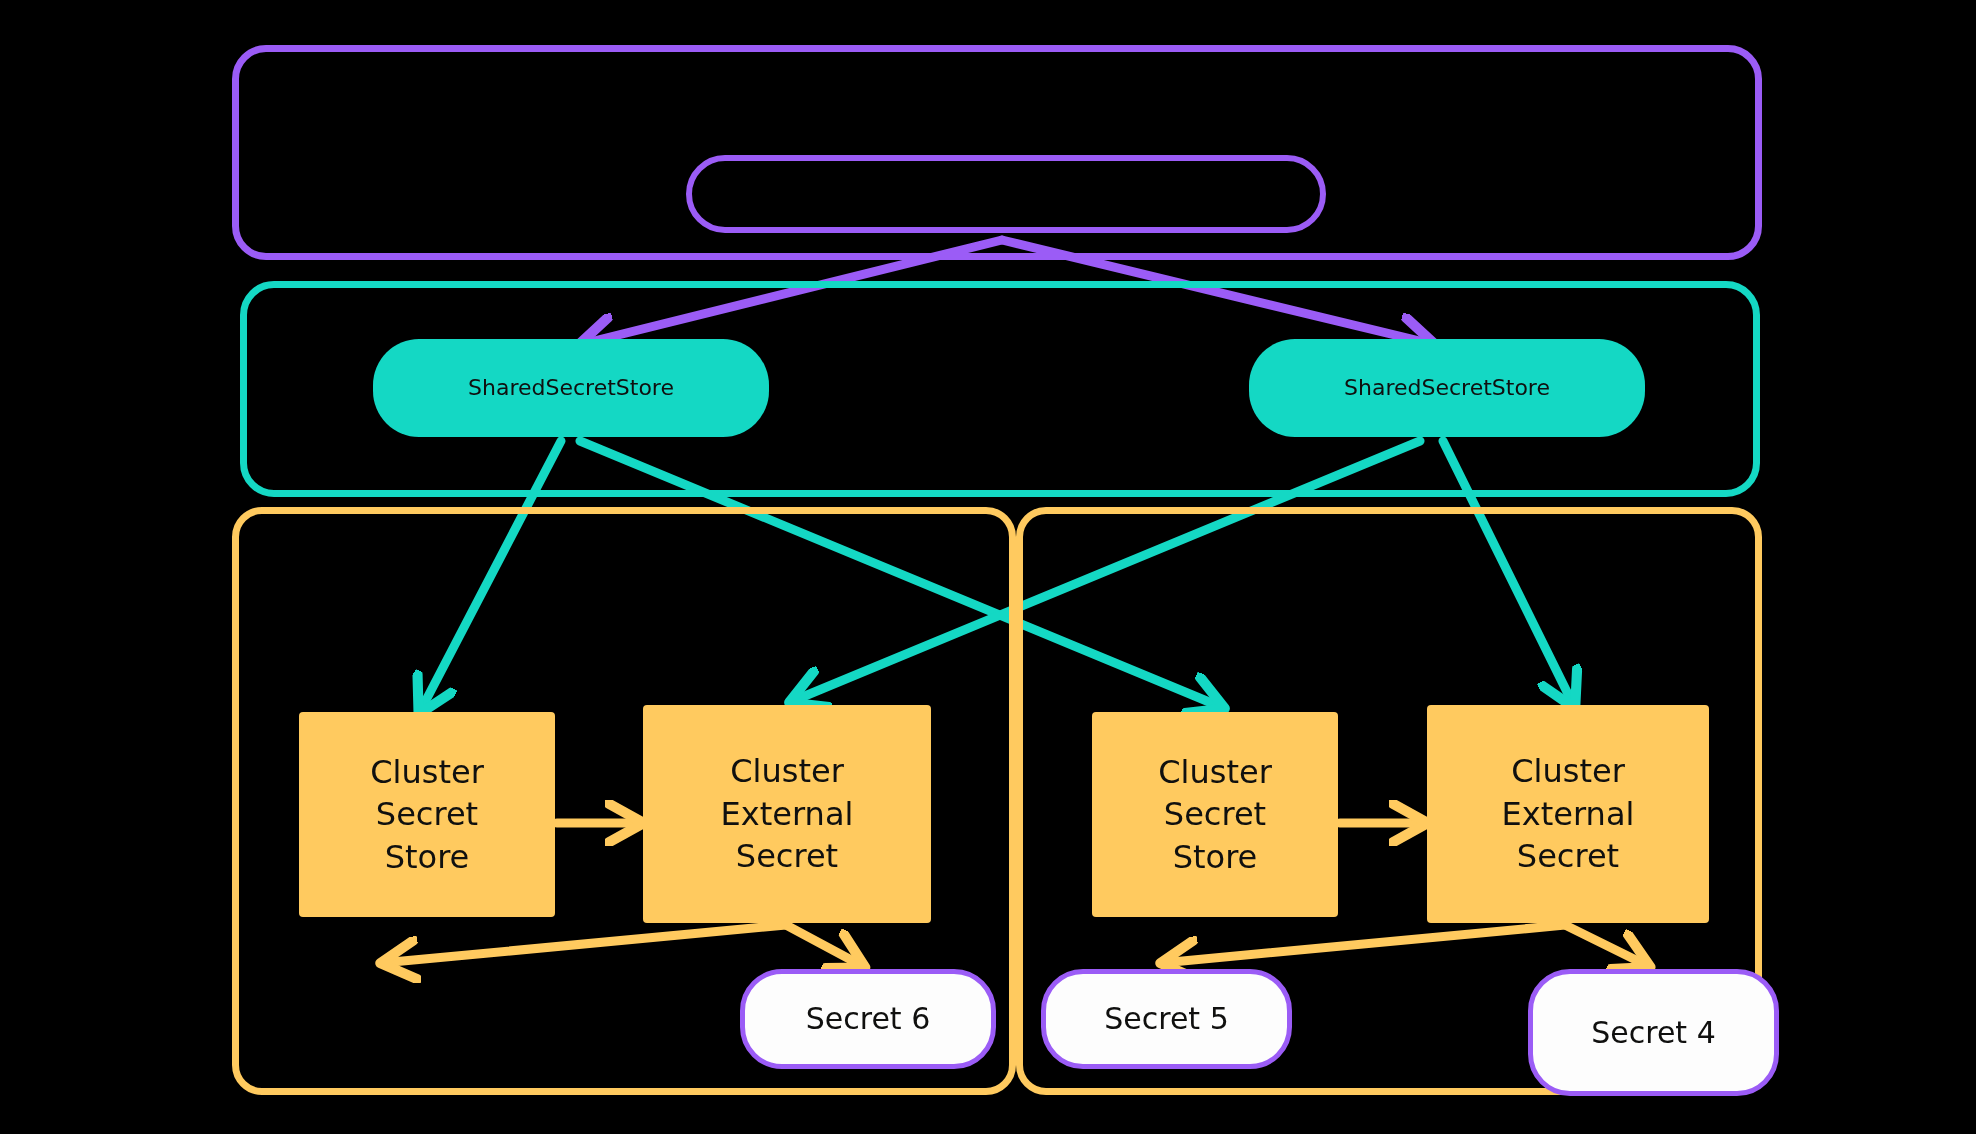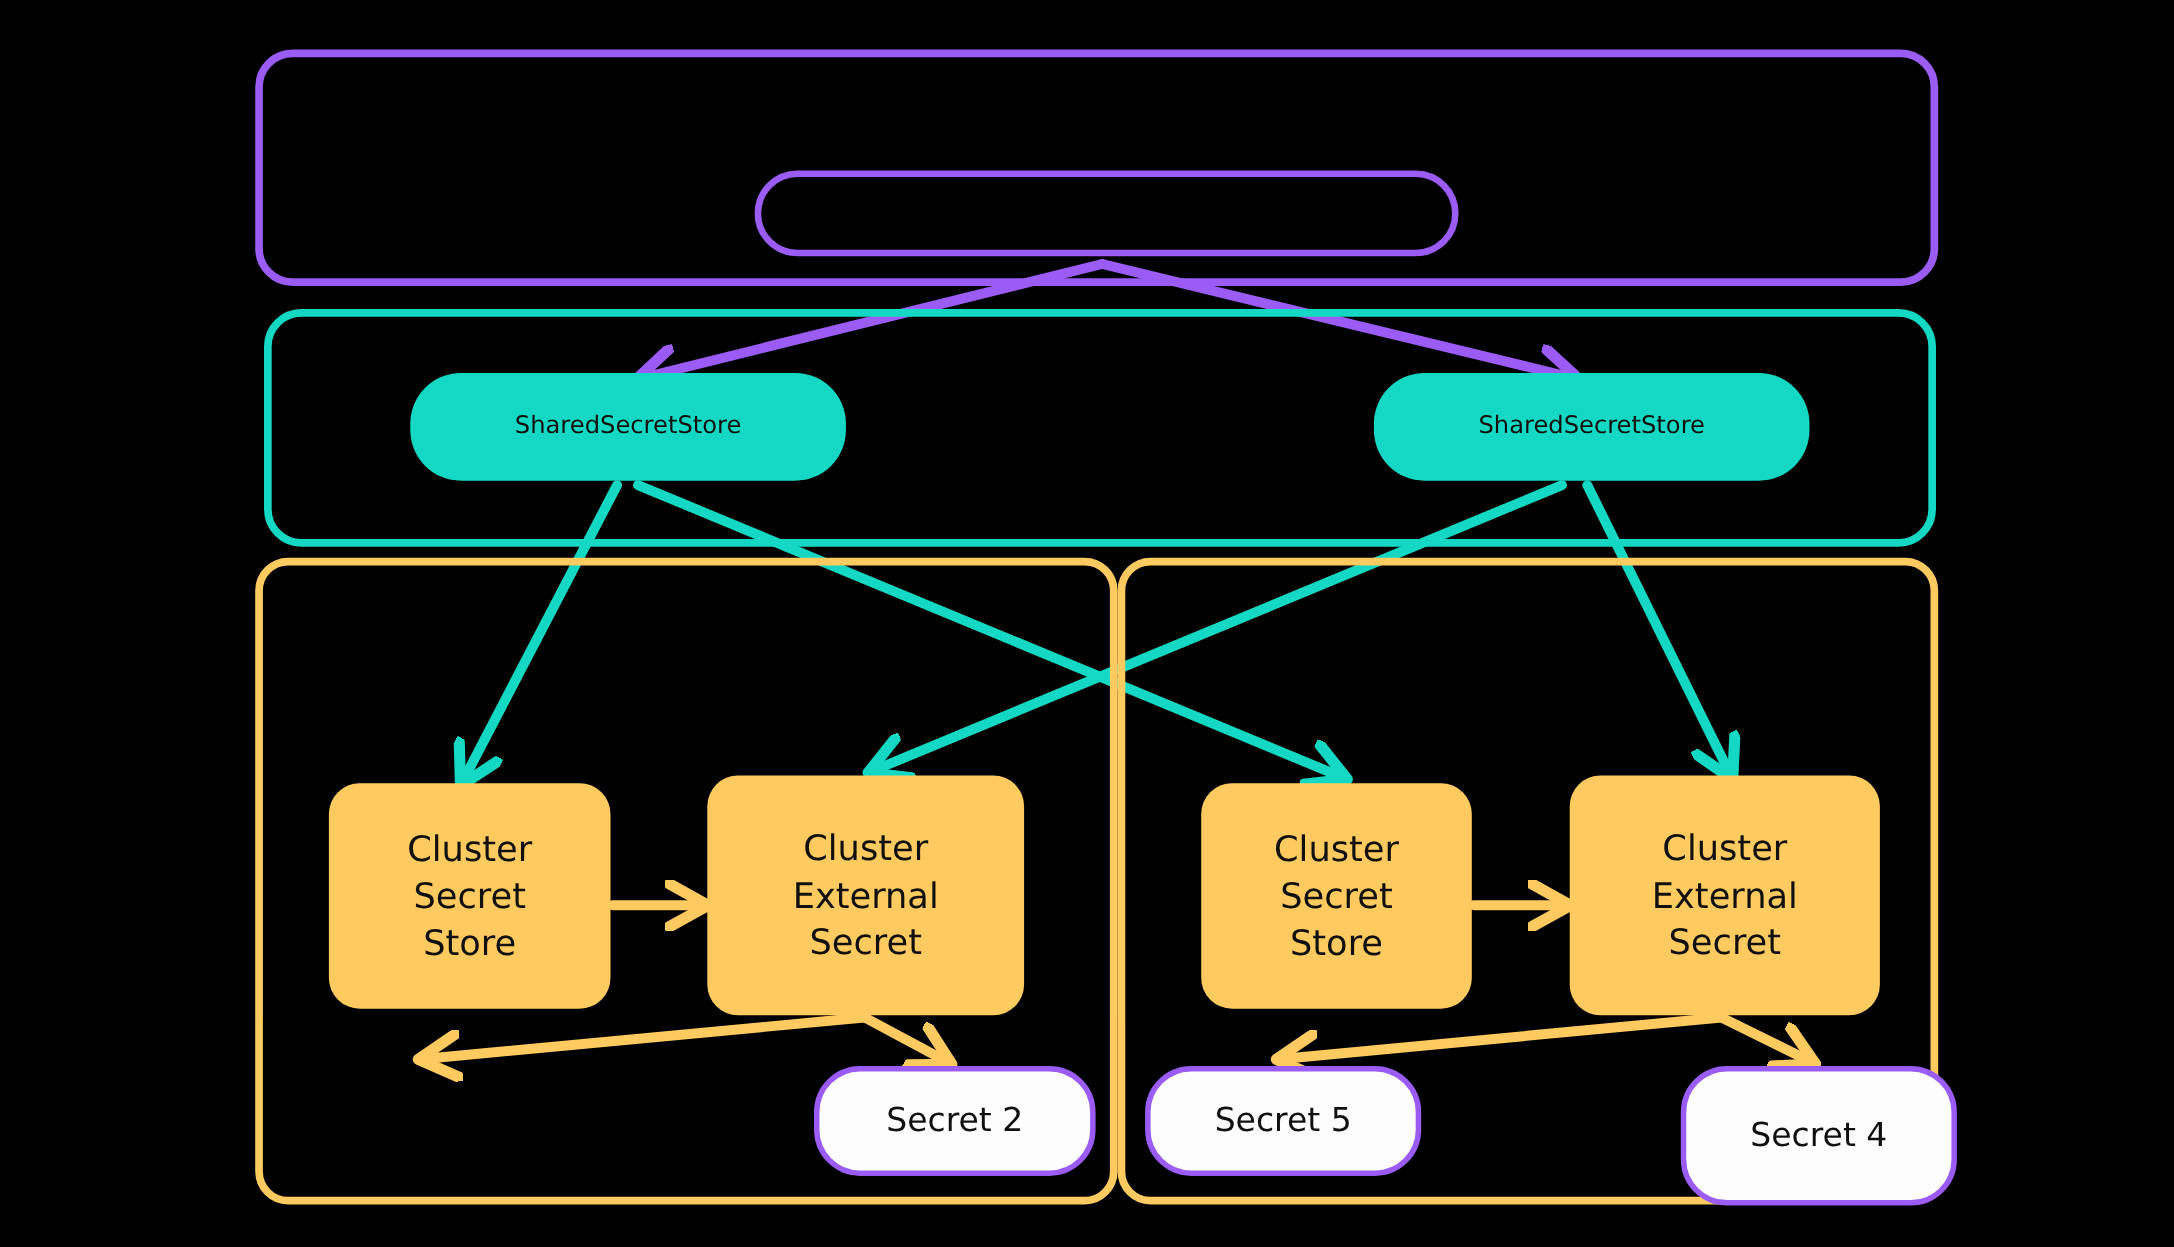--- a/index.html
+++ b/index.html
@@ -80,21 +80,21 @@
     border-radius: 40px;
     background: transparent;
   }
   .node-teal {
     background: #14D8C4;
     border-radius: 46px;
     font-size: 22px;
   }
   .node-yellow {
     background: #FFCA5F;
-    border-radius: 28px;
+    border-radius: 4px;
     font-size: 32px;
   }
   .node-secret {
     background: #FDFDFD;
     border: 5px solid #9B5CF6;
     border-radius: 42px;
     font-size: 30px;
   }
   .node-label {
     display: block;
@@ -195,21 +195,21 @@
   </div>
 
   <div class="node node-yellow" id="node-ces-right">
     <span class="node-label">Cluster
 External
 Secret</span>
   </div>
 
 
   <div class="node node-secret" id="node-secret-2">
-    <span class="node-label">Secret 2</span>
+    <span class="node-label">Secret 6</span>
   </div>
 
   <div class="node node-secret" id="node-secret-3">
     <span class="node-label">Secret 5</span>
   </div>
 
   <div class="node node-secret" id="node-secret-4">
     <span class="node-label">Secret 4</span>
   </div>
 

